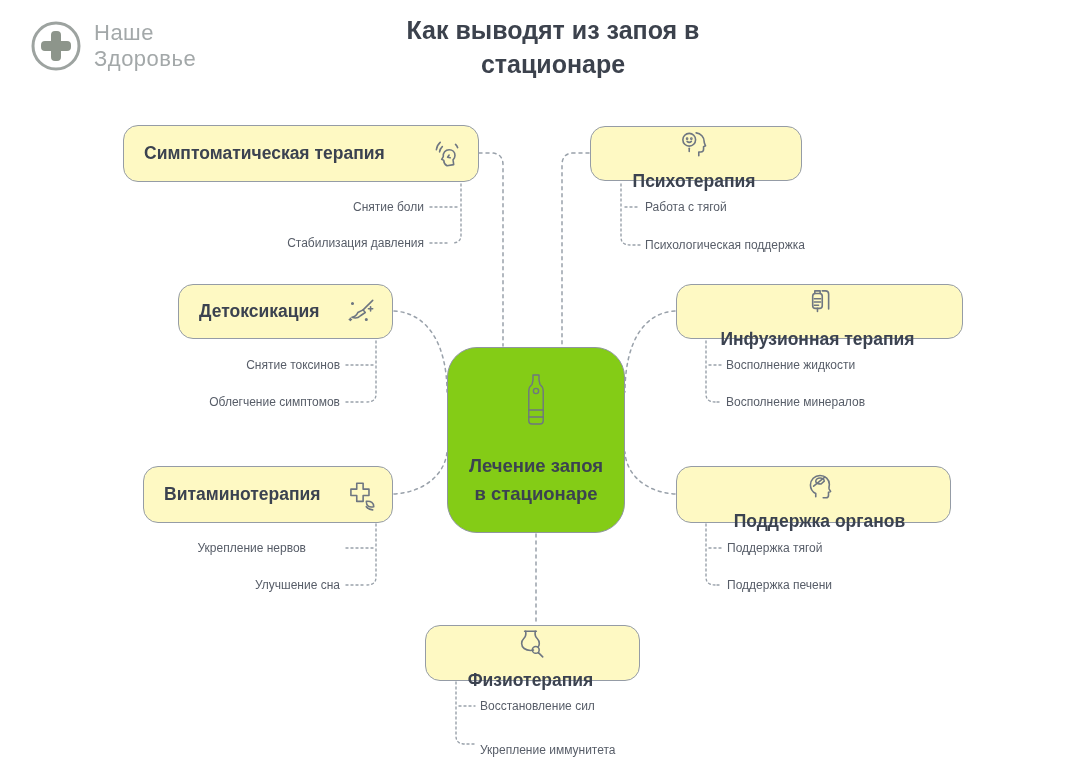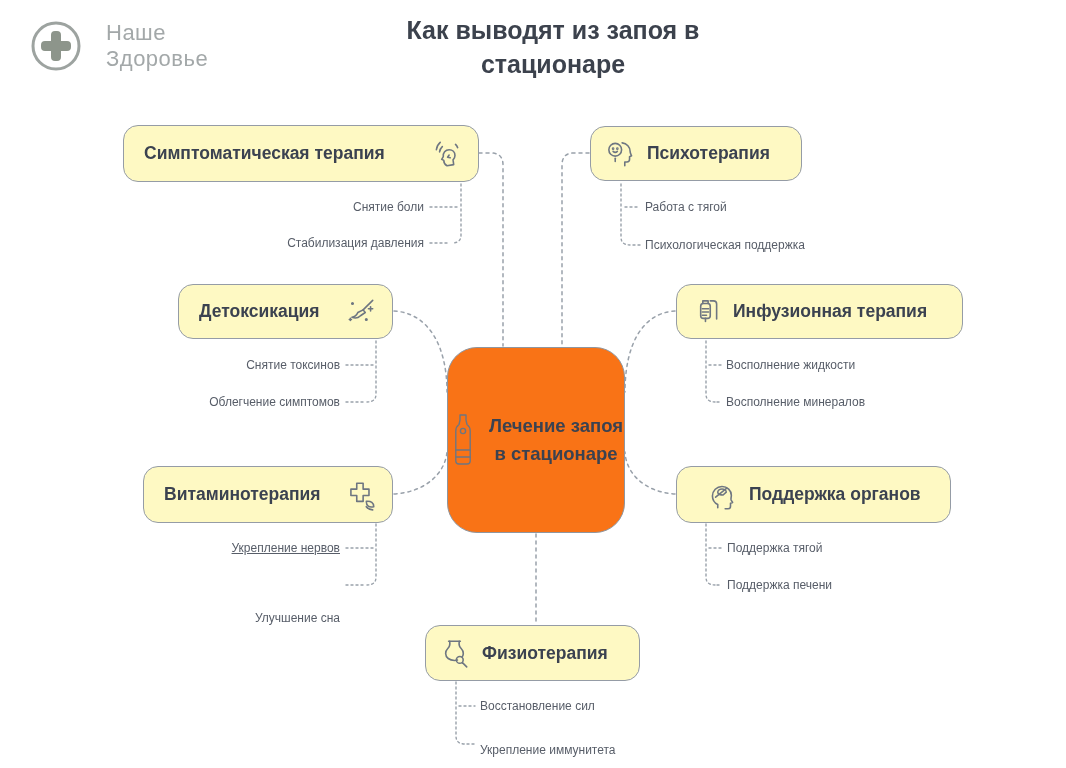--- a/index.html
+++ b/index.html
@@ -1,39 +1,39 @@
 <!DOCTYPE html>
 <html><head>
 <meta charset="utf-8">
 <style>
   html,body{margin:0;padding:0;background:#f4f4f4;}
   .canvas{
     position:relative;width:1066px;height:768px;background:#ffffff;
     font-family:"Liberation Sans", sans-serif;overflow:hidden;margin:0 auto;
   }
   .connectors{position:absolute;left:0;top:0;width:1066px;height:768px;z-index:1;pointer-events:none;}
-  .logo{position:absolute;left:30px;top:20px;display:flex;align-items:center;gap:24px;z-index:2;}
+  .logo{position:absolute;left:30px;top:20px;display:flex;align-items:center;gap:12px;z-index:2;}
   .logo-text{font-size:22px;line-height:1.18;color:#a3a8a9;letter-spacing:.5px;font-weight:400;}
   .title{
     position:absolute;left:363px;top:14px;width:380px;text-align:center;z-index:2;
     font-size:25px;font-weight:bold;color:#3c424d;line-height:1.35;
   }
   .node{
     position:absolute;z-index:2;box-sizing:border-box;
     background:#fef9c3;border:1.5px solid #959ca6;border-radius:15px;
     display:flex;align-items:center;justify-content:space-between;gap:10px;
     padding:0 14px 0 20px;
   }
-  .node.icon-left{justify-content:flex-start;padding:0 16px 0 12px;}
+  .node.icon-left{flex-direction:column;justify-content:flex-start;padding:0 16px 0 12px;}
   .node-label{font-size:17.5px;font-weight:bold;color:#3b4250;white-space:nowrap;}
   .center-node{
     position:absolute;z-index:2;box-sizing:border-box;
     left:447px;top:347px;width:178px;height:186px;
-    background:#f97316;border:1.6px solid #8f969f;border-radius:30px;
-    display:flex;flex-direction:row;align-items:center;justify-content:center;gap:10px;
+    background:#84cc16;border:1.6px solid #8f969f;border-radius:30px;
+    display:flex;flex-direction:column;align-items:center;justify-content:center;gap:24px;
   }
   .center-label{width:136px;text-align:center;font-size:18.5px;font-weight:bold;color:#3b4250;line-height:1.5;}
   .sub{
     position:absolute;z-index:2;font-size:12px;color:#575d68;white-space:nowrap;line-height:20px;
   }
   .icon{display:flex;align-items:center;justify-content:center;flex:0 0 auto;}
   svg.ic{stroke:#6e7681;fill:none;stroke-width:1.5;stroke-linecap:round;stroke-linejoin:round;}
 </style>
 </head>
 <body>
@@ -166,22 +166,22 @@
   <div class="node" style="left:143px;top:466px;width:250px;height:57px;">
     <span class="node-label">Витаминотерапия</span>
     <span class="icon">
       <svg class="ic" width="34" height="34" viewBox="0 0 32 32">
         <path d="M12,5 h6 v5.5 h5.5 v6 h-5.5 v5.5 h-6 v-5.5 h-5.5 v-6 h5.5 z"></path>
         <path d="M21,22 c4.5,-0.5 7,1.5 7,5 -4.5,1 -7,-1 -7,-5 z"></path>
         <path d="M21,27 c1.5,2 3.5,3 6,3"></path>
       </svg>
     </span>
   </div>
-  <div class="sub" style="right:726px;top:538px;text-decoration:underline;">Укрепление нервов</div>
-  <div class="sub" style="right:726px;top:575px;margin-top:33px;">Улучшение сна</div>
+  <div class="sub" style="right:760px;top:538px;">Укрепление нервов</div>
+  <div class="sub" style="right:726px;top:575px;">Улучшение сна</div>
 
   <div class="node icon-left" style="left:676px;top:466px;width:275px;height:57px;padding-left:28px;">
     <span class="icon">
       <svg class="ic" width="34" height="34" viewBox="0 0 32 32">
         <path d="M12,28 v-3 c-3,-1.5 -5,-4.5 -5,-8 0,-5 4,-9 9,-9 5,0 8.8,3.8 8.8,8.3 0,2 -0.7,3 -0.2,4.5 l1.4,2.2 -2,0.8 v2.7 c0,1.5 -1,2.5 -2.5,2.5 h-2.5"></path>
         <path d="M12,13.5 c0,-2 2,-3.2 4,-3.2 2,0 4,1.2 4,3 l-3,2.7 c-2.2,0 -5,-0.5 -5,-2.5 z"></path>
         <path d="M10,18 l10.5,-8.5"></path>
       </svg>
     </span>
     <span class="node-label">Поддержка органов</span>

